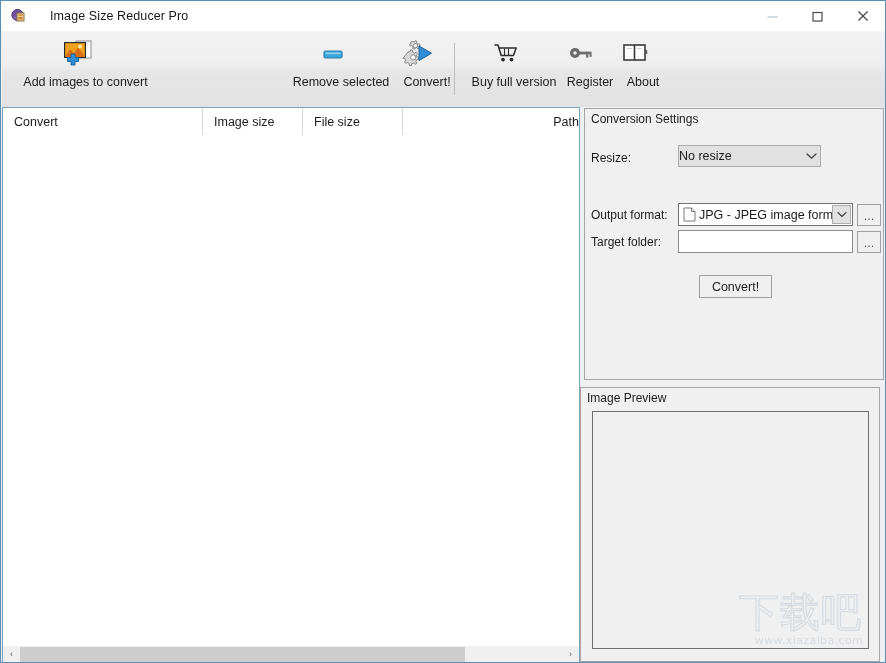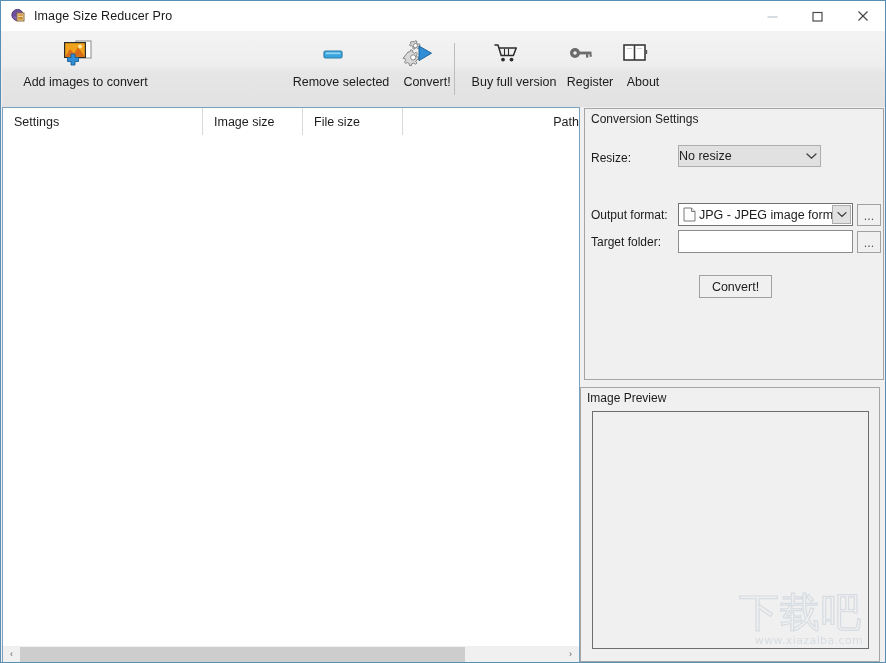--- a/index.html
+++ b/index.html
@@ -24,20 +24,21 @@
   
   .titlebar {
     position: absolute;
     left: 0; top: 0;
     width: 884px;
     height: 30px;
     background: #ffffff;
     display: flex;
     align-items: center;
     box-sizing: border-box;
+    gap: 16px;
   }
   .title-icon {
     width: 16px; height: 16px;
     margin-left: 9px;
     margin-right: 8px;
     position: relative;
     flex: none;
   }
   .title-text {
     font-size: 12.5px;
@@ -467,21 +468,21 @@
         </svg>
       </div>
       <div class="tb-label">About</div>
     </div>
   </div>
 
   <div class="listview">
 
     <div class="lv-header">
       <div class="lv-col" style="width:200px;">
-        <span>Settings</span>
+        <span>Convert</span>
       </div>
       <div class="lv-col" style="width:100px;">
         <span>Image size</span>
       </div>
       <div class="lv-col" style="width:100px;">
         <span>File size</span>
       </div>
       <div class="lv-col" style="width:176px;border-right:none;justify-content:flex-end;">
         <span>Path</span>
       </div>

